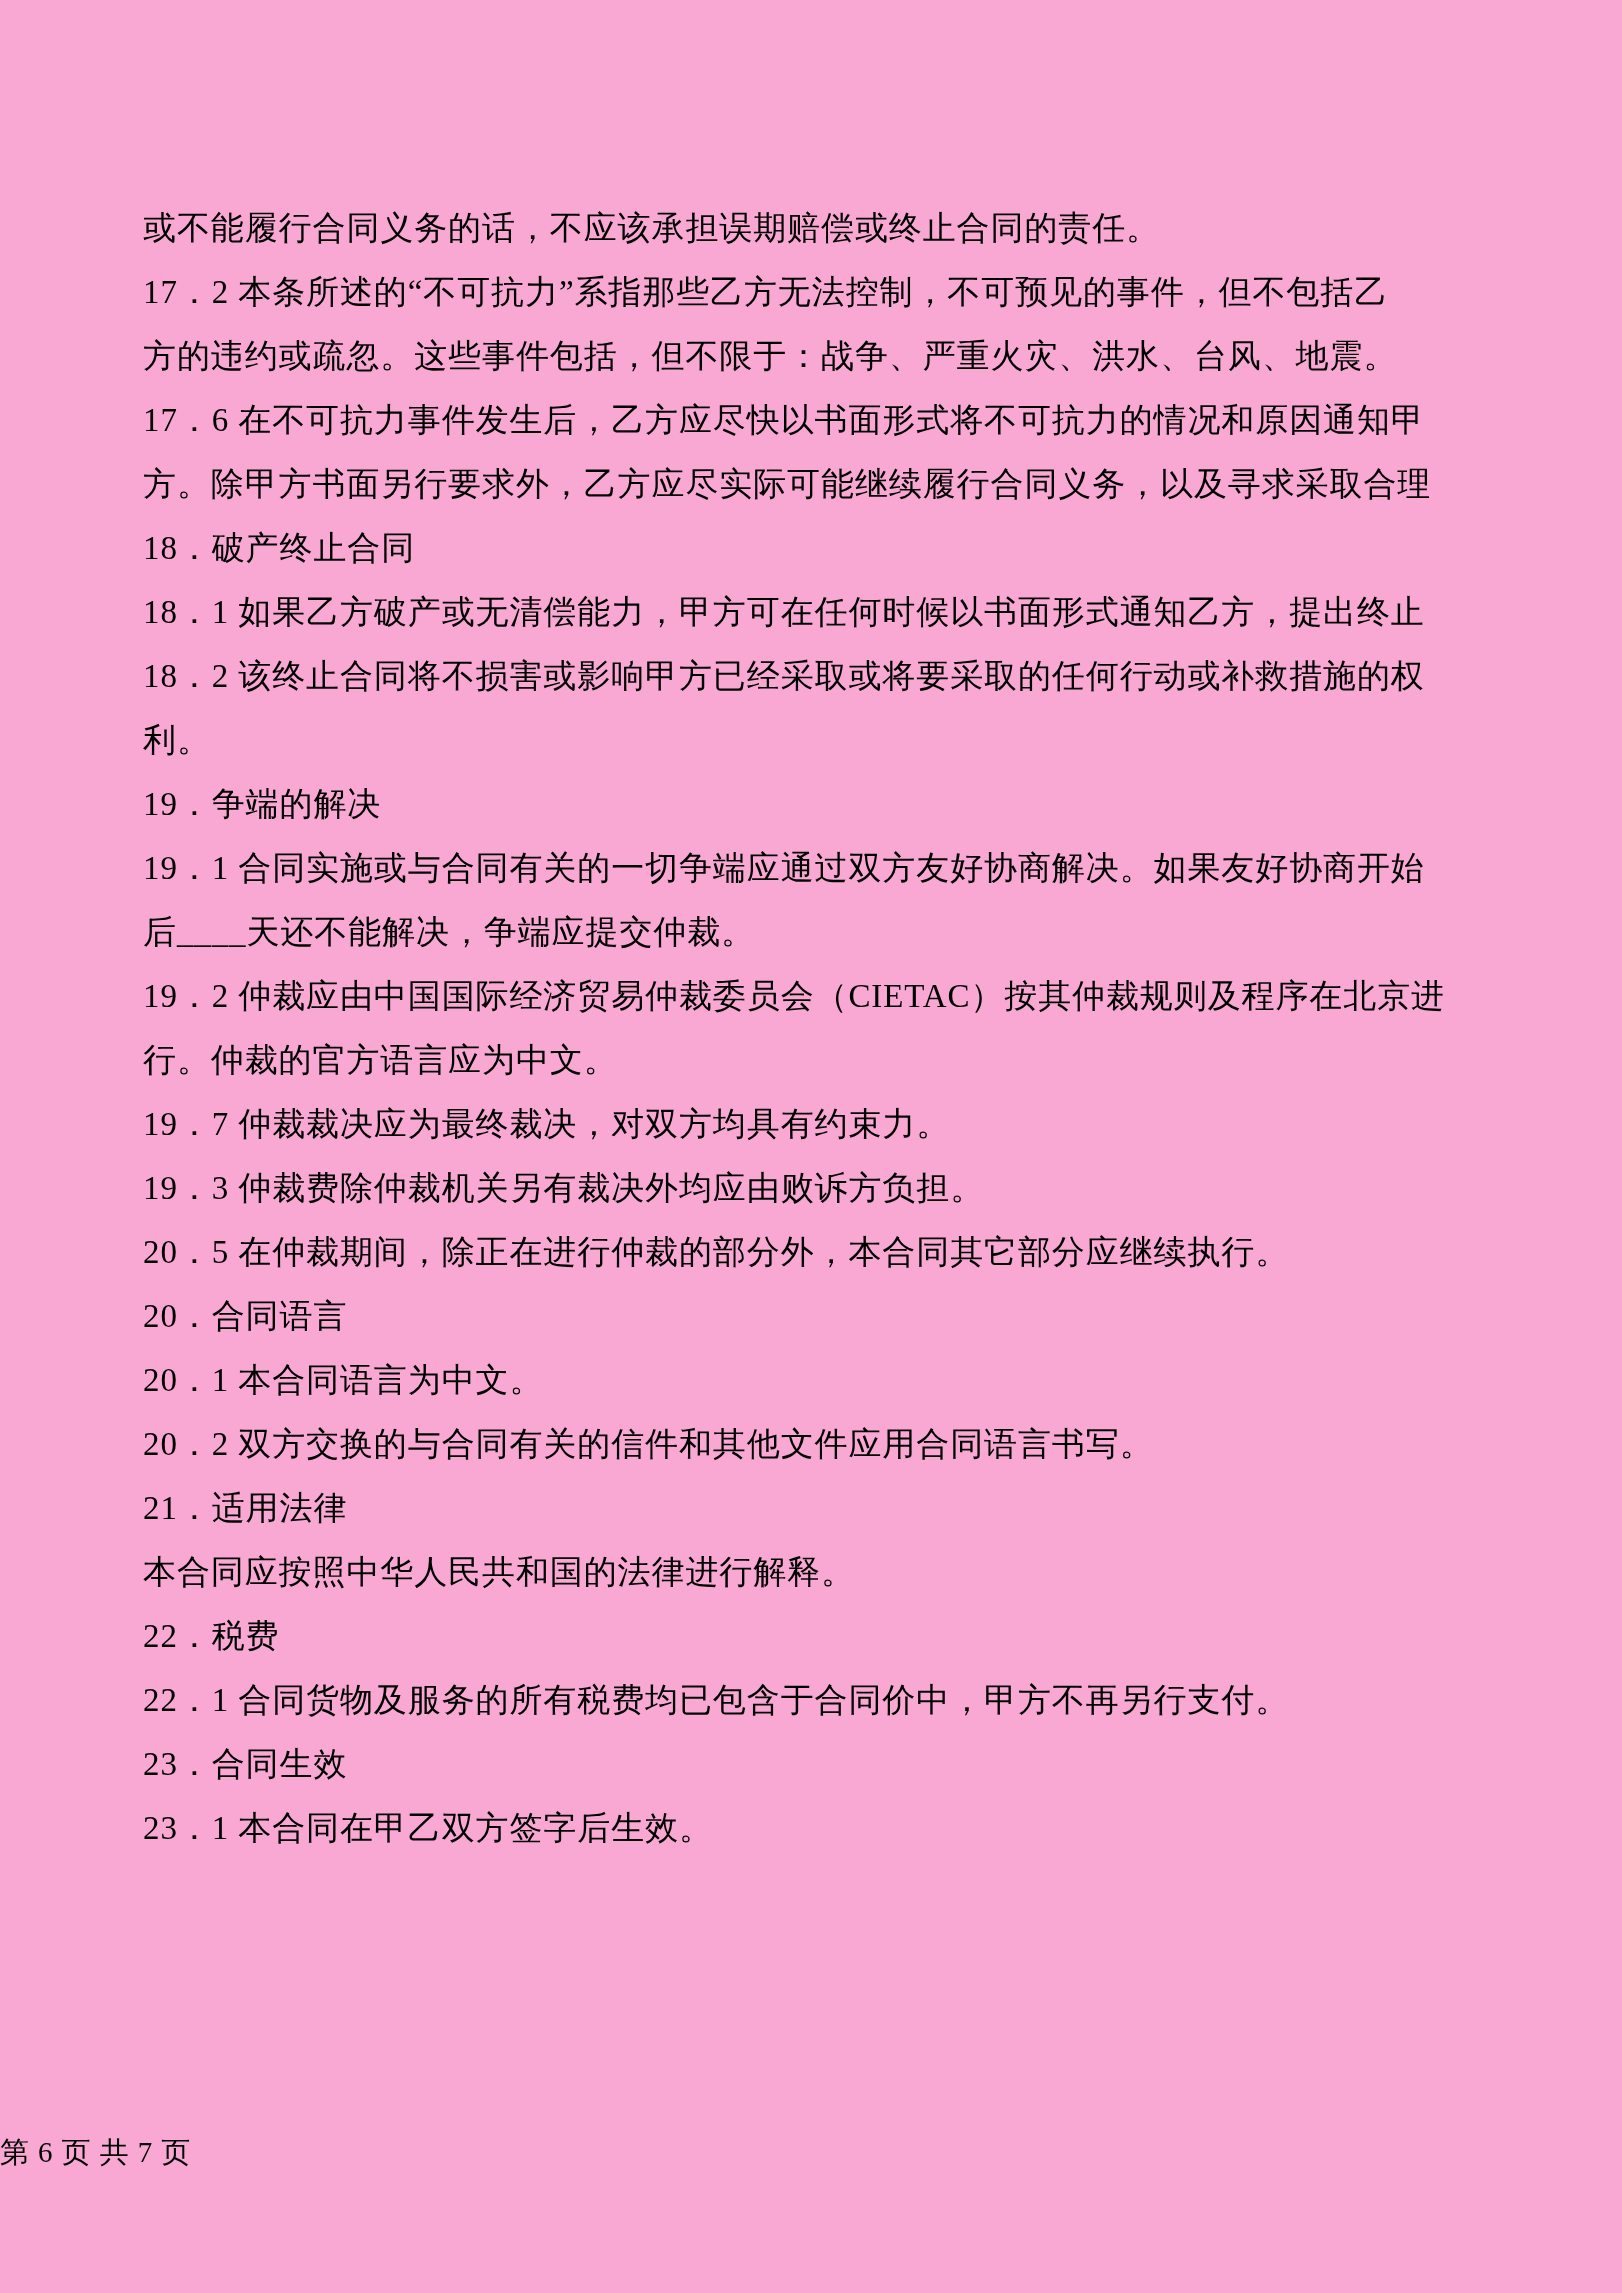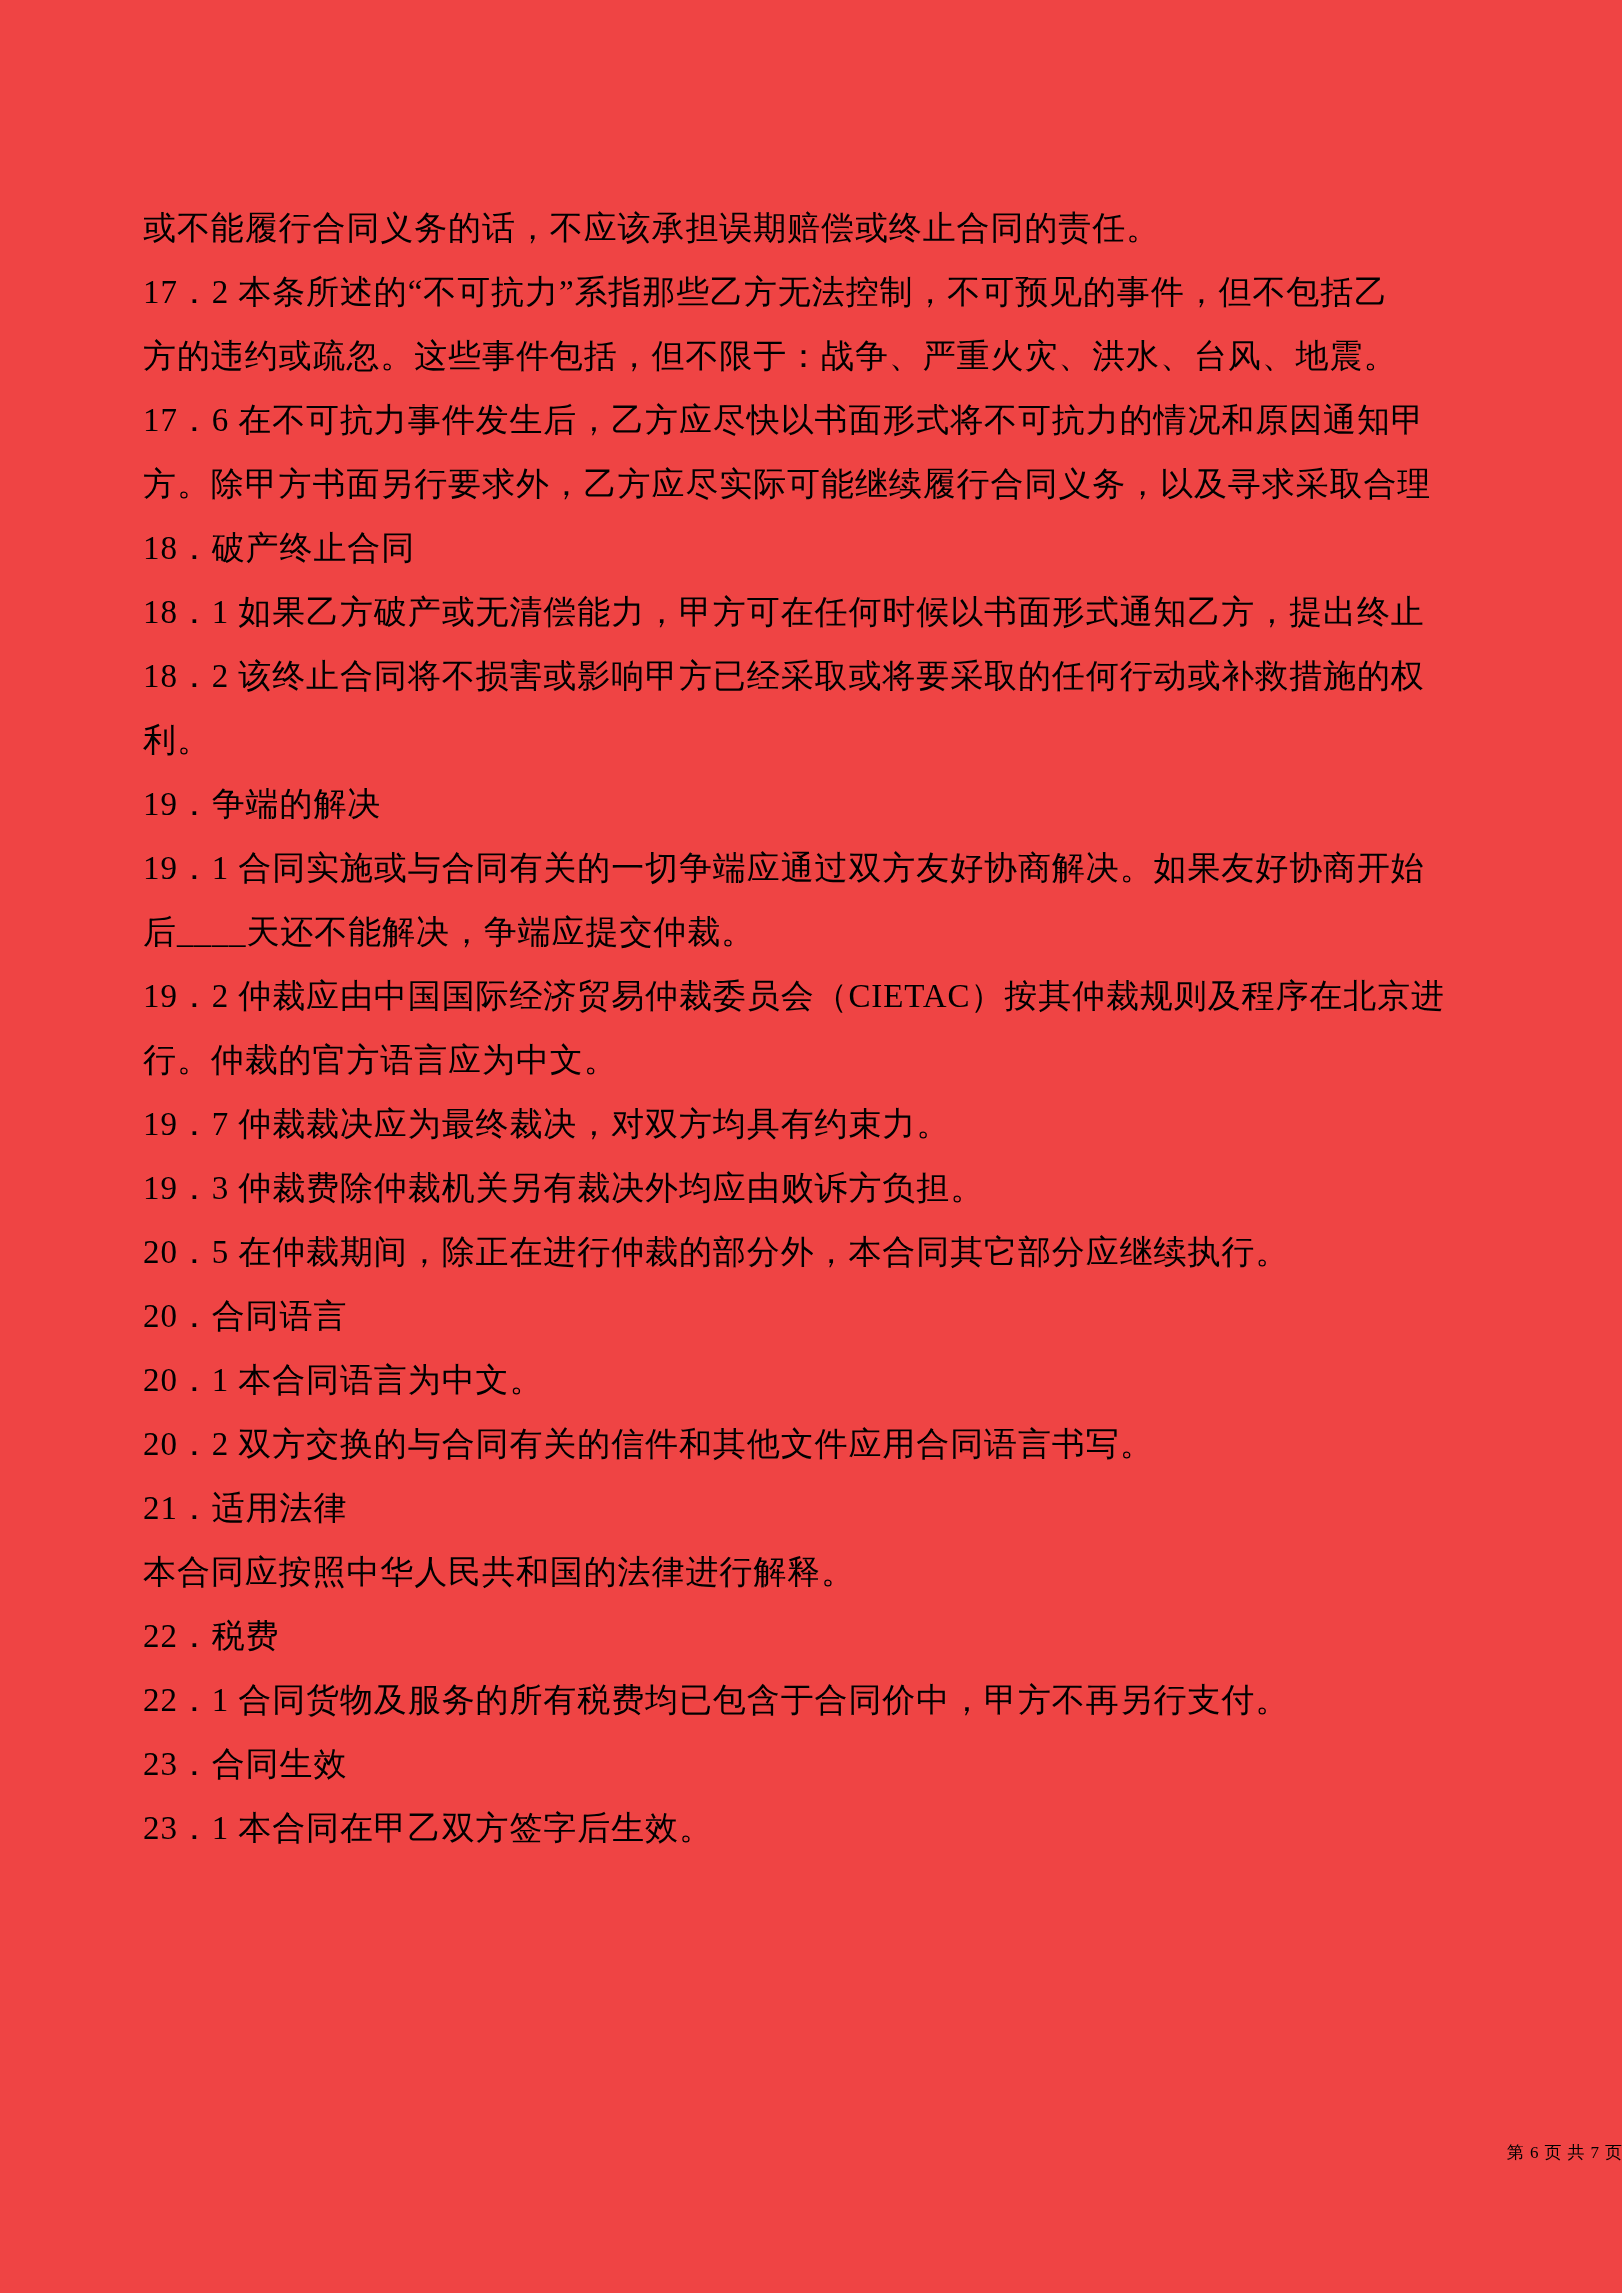--- a/index.html
+++ b/index.html
@@ -4,21 +4,21 @@
 <style>
   html, body {
     margin: 0;
     padding: 0;
     background: #ffffff;
   }
   .page {
     position: relative;
     width: 1623px;
     height: 2294px;
-    background: #ef4444;
+    background: #f9a8d4;
     color: #000000;
     font-family: "Liberation Serif", "DejaVu Serif", serif;
     overflow: hidden;
   }
   .content {
     position: absolute;
     left: 143px;
     top: 196px;
     width: 1346px;
   }
@@ -27,22 +27,22 @@
     line-height: 64px;
     letter-spacing: 0.9px;
     white-space: pre;
     color: #000000;
   }
   .footer {
     position: absolute;
     left: 0;
     top: 2137px;
     width: 100%;
-    text-align: right;
-    font-size: 17px;
+    text-align: left;
+    font-size: 29px;
     line-height: 31px;
     letter-spacing: 0.9px;
     white-space: pre;
     color: #000000;
   }
 </style>
 </head>
 <body>
 
 <div class="page">

